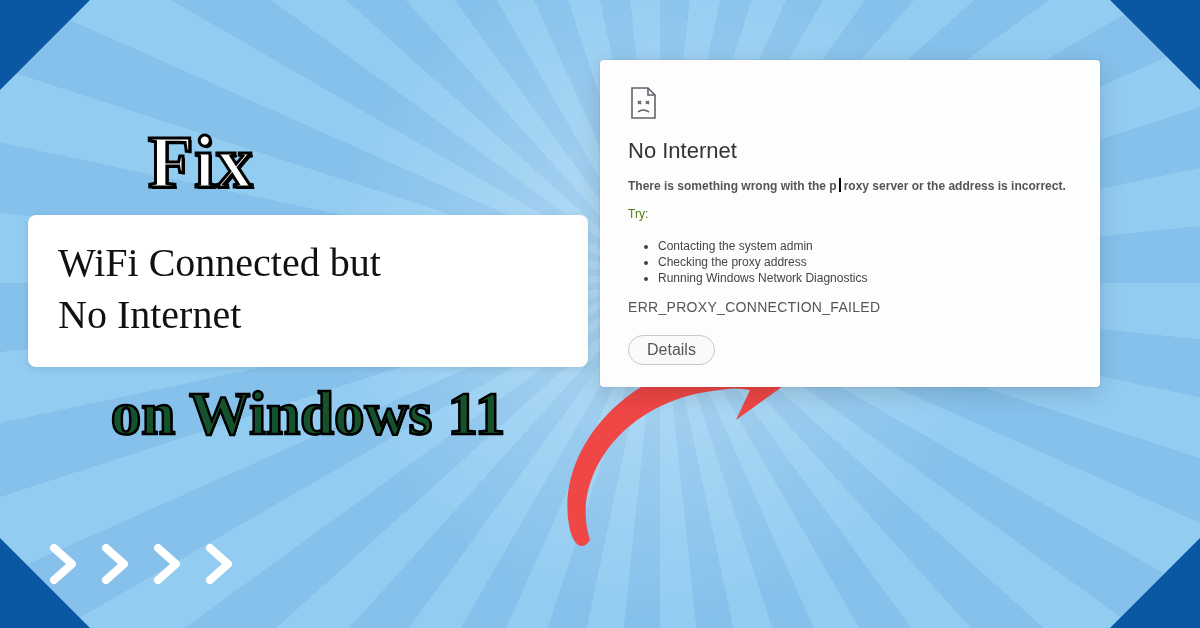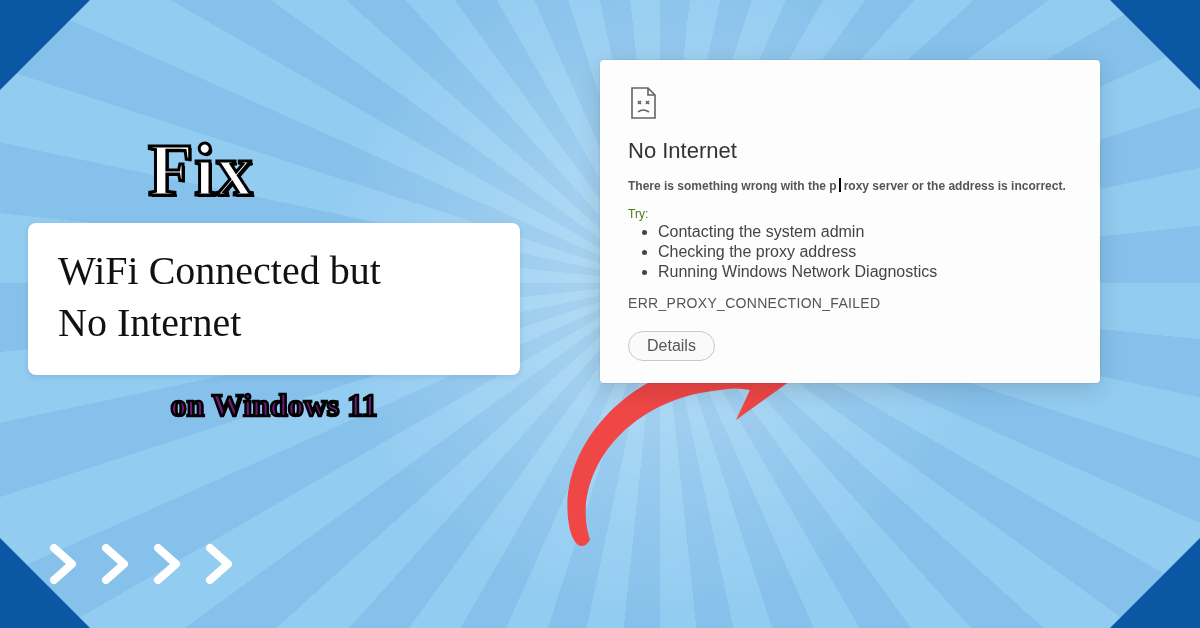--- a/index.html
+++ b/index.html
@@ -28,21 +28,21 @@
   .corner {
     position: absolute;
     width: 0; height: 0;
   }
   .corner.tl { top:0; left:0; border-top: 90px solid #0a57a3; border-right: 90px solid transparent; }
   .corner.tr { top:0; right:0; border-top: 90px solid #0a57a3; border-left: 90px solid transparent; }
   .corner.bl { bottom:0; left:0; border-bottom: 90px solid #0a57a3; border-right: 90px solid transparent; }
   .corner.br { bottom:0; right:0; border-bottom: 90px solid #0a57a3; border-left: 90px solid transparent; }
 
   
-  .headline-wrap { position: absolute; left: 28px; top: 120px; width: 492px; margin-top: 8px; }
+  .headline-wrap { position: absolute; left: 28px; top: 120px; width: 560px; }
   .fix-word {
     font-family: Georgia, "Times New Roman", serif;
     font-size: 74px;
     font-weight: 700;
     color: #fff;
     -webkit-text-stroke: 3px #000;
     text-shadow: 2px 2px 0 #000;
     margin-left: 120px;
     letter-spacing: 1px;
   }
@@ -54,23 +54,23 @@
     box-shadow: 0 2px 6px rgba(0,0,0,0.1);
   }
   .title-line {
     font-family: Georgia, "Times New Roman", serif;
     font-size: 40px;
     color: #111;
     line-height: 1.3;
   }
   .on-win {
     font-family: Georgia, "Times New Roman", serif;
-    font-size: 32px;
+    font-size: 61px;
     font-weight: 600;
-    color: #701a75;
+    color: #14532d;
     -webkit-text-stroke: 2.5px #000;
     text-shadow: 1px 1px 0 #000;
     margin-top: 12px;
     text-align: center;
   }
 
   
   .chevrons {
     position: absolute;
     left: 40px; bottom: 40px;
@@ -100,21 +100,21 @@
     font-family: "Segoe UI", Arial, sans-serif;
     color: #5f6368;
   }
   .sad-icon { width: 30px; height: 34px; margin-bottom: 14px; }
   .sad-icon rect, .sad-icon line, .sad-icon path { stroke: #5f6368; stroke-width: 1.6; fill: none; }
   .err-title { font-size: 22px; color: #333; }
   .err-desc { font-size: 12px; margin-top: 14px; color:#555; position:relative;font-weight:bold; }
   .cursor-caret { display:inline-block; width:7px; height:14px; vertical-align:-2px; }
   .cursor-caret::before { content:""; display:block; width:2px; height:14px; background:#000; margin:0 auto; }
   .err-try { font-size: 12px; margin-top: 14px; color:#4d7c0f; }
-  .err-list { list-style: disc; margin: 2px 0 0 30px; font-size: 16px; }
+  .err-list { list-style: disc; margin: 18px 0 0 30px; font-size: 12px; }
   .err-list li { margin: 2px 0; color:#444; }
   .err-link { color: #1a6fd1; }
   .err-code { font-size: 14px; margin-top: 14px; letter-spacing: 0.3px; color:#555; }
   .details-btn {
     display: inline-block;
     margin-top: 20px;
     padding: 5px 18px;
     border: 1px solid #c8c8c8;
     border-radius: 16px;
     font-size: 16px;

